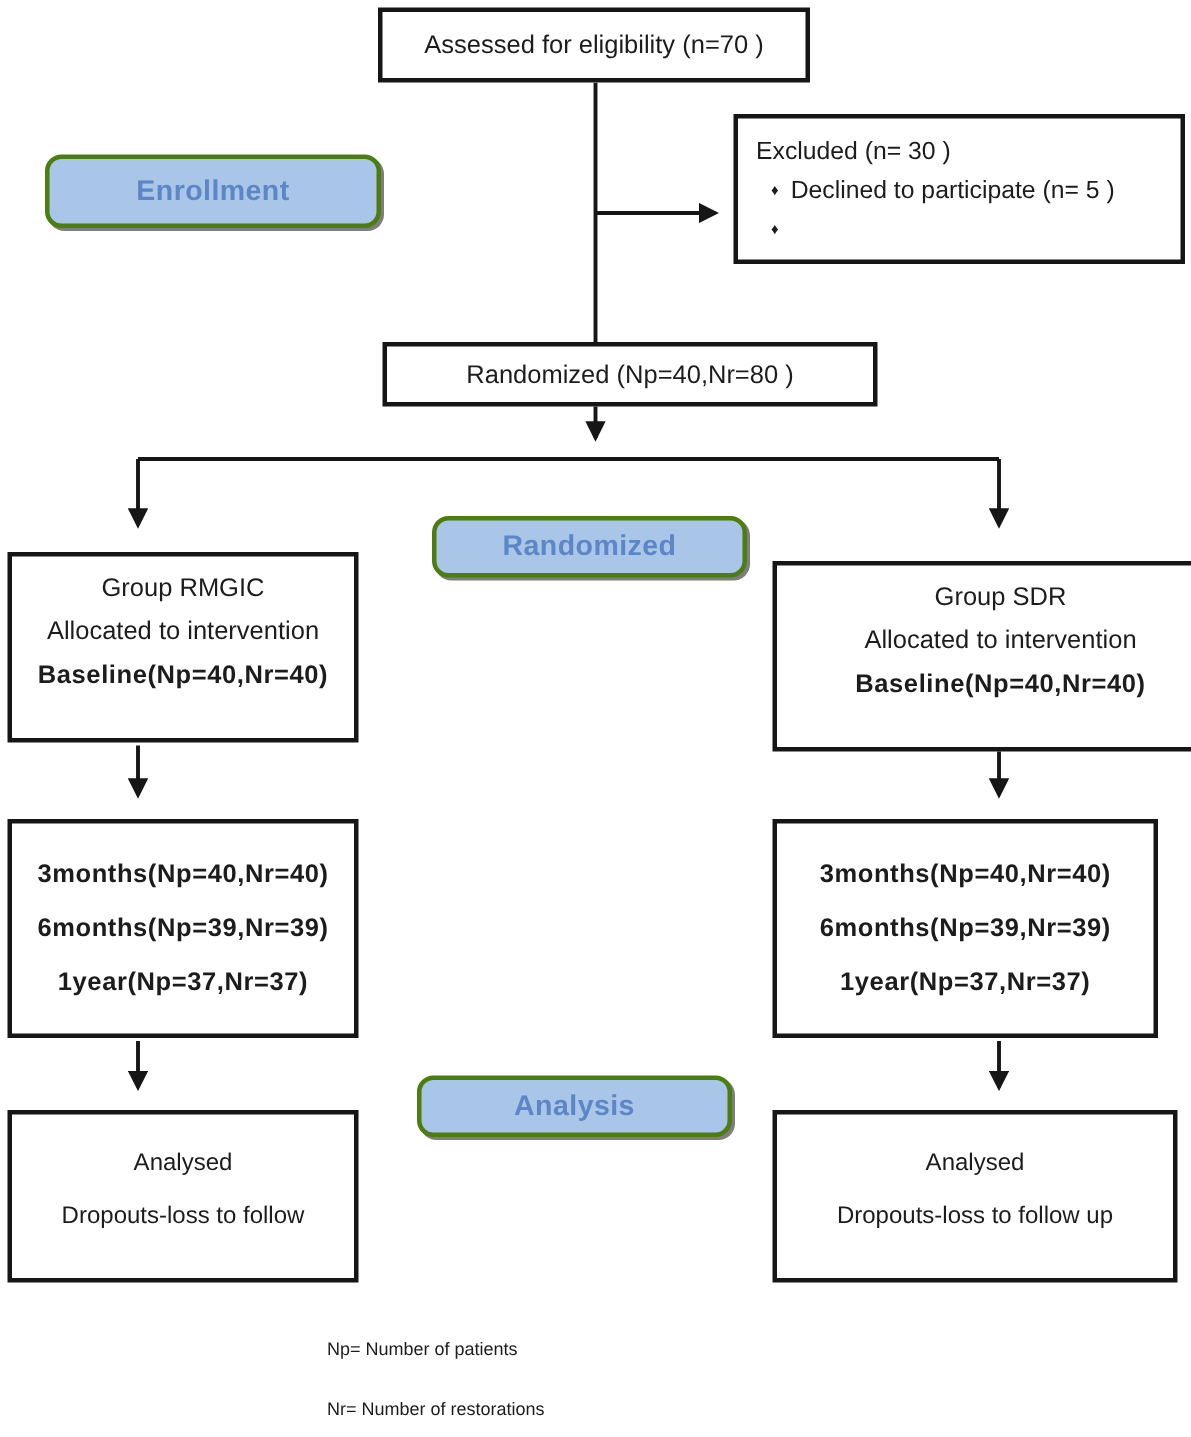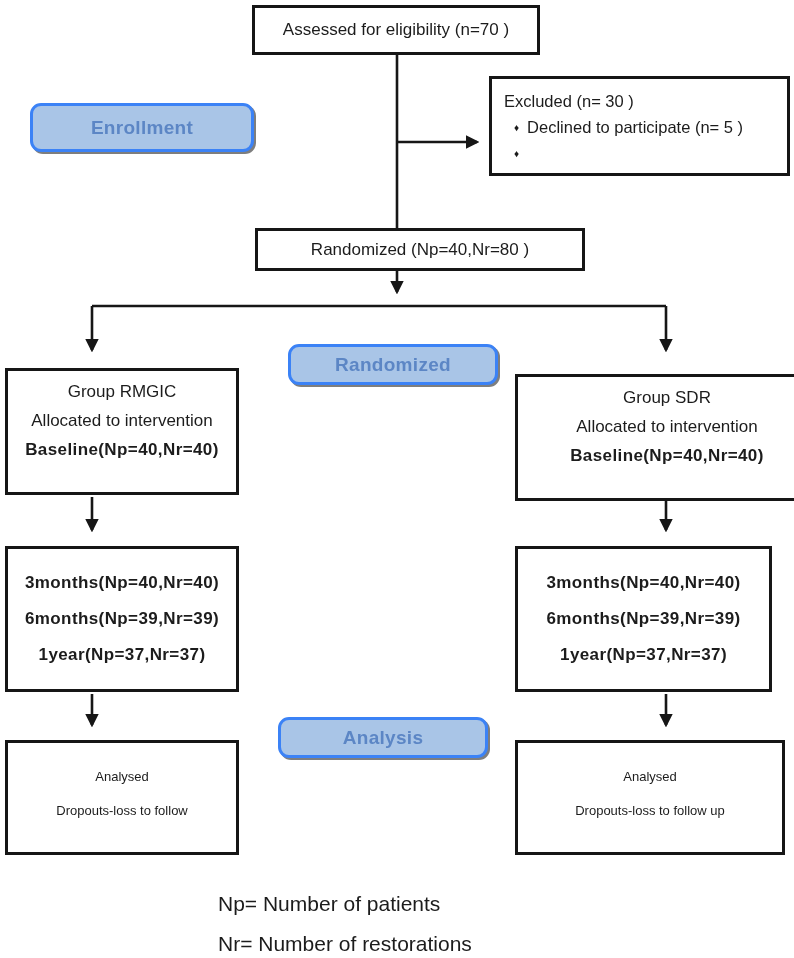--- a/index.html
+++ b/index.html
@@ -30,21 +30,21 @@
     display: flex;
     flex-direction: column;
     align-items: center;
     justify-content: center;
     text-align: center;
     z-index: 2;
   }
   .stage-label {
     position: absolute;
     background: #a9c5e7;
-    border: 3px solid #3b82f6;
+    border: 3px solid #4d7c0f;
     border-radius: 11px;
     box-shadow: 2px 2px 0 rgba(20,20,20,0.55);
     color: #5c86c5;
     font-weight: bold;
     font-size: 19px;
     letter-spacing: 0.3px;
     display: flex;
     align-items: center;
     justify-content: center;
     box-sizing: border-box;
@@ -67,27 +67,27 @@
     top: -2px;
   }
   .group-box { font-size: 17px; line-height: 29px; padding-bottom: 22px; }
   .stat-line { font-weight: 600; letter-spacing: 0.4px; }
   .followup-box {
     font-size: 17px;
     justify-content: space-evenly;
     padding: 8px 0;
   }
   .analysis-box {
-    font-size: 13px;
+    font-size: 16px;
     justify-content: space-evenly;
     padding: 6px 0 14px 0;
   }
   .legend-line {
     position: absolute;
-    font-size: 21px;
+    font-size: 12px;
     color: #1c1c1c;
     z-index: 2;
   }
 </style>
 </head>
 <body>
 
 <div id="canvas">
 
   <svg id="connectors" viewBox="0 0 794 958" xmlns="http://www.w3.org/2000/svg">

